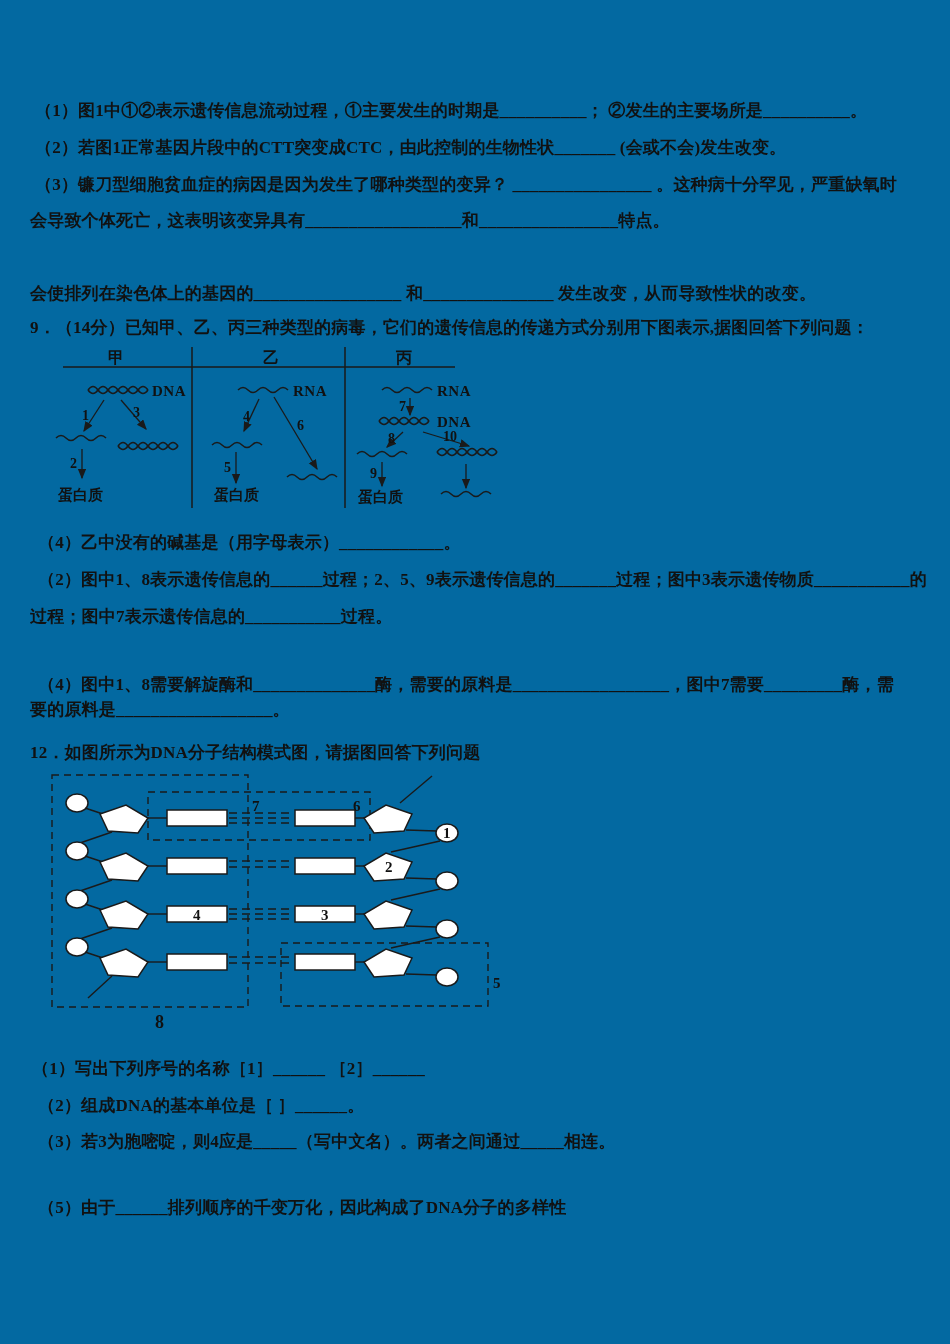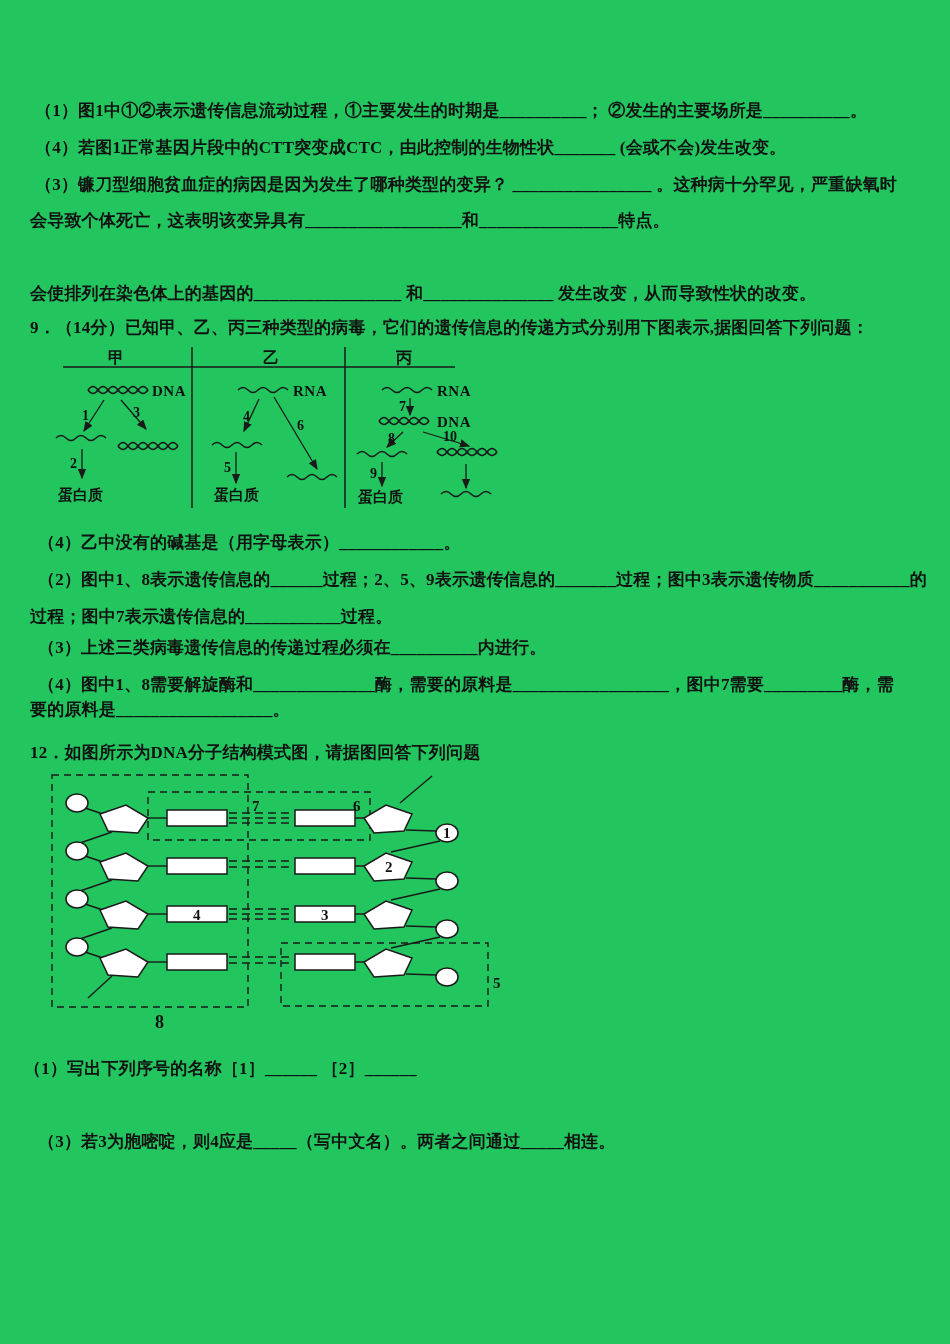--- a/index.html
+++ b/index.html
@@ -1,17 +1,17 @@
 <!DOCTYPE html>
 <html><head>
 <meta charset="utf-8">
 <style>
   html,body{margin:0;padding:0;background:#fff;}
   .page{
-    position:relative;width:950px;height:1344px;background:#22c55e;
+    position:relative;width:950px;height:1344px;background:#0369a1;
     font-family:"Liberation Serif","DejaVu Serif",serif;
     color:#111;font-weight:600;overflow:hidden;
   }
   .tl{
     position:absolute;font-size:17px;line-height:20px;white-space:nowrap;
     letter-spacing:0.2px;
   }
   .fig{position:absolute;}
   .fig line.fr{stroke:#1a1a1a;stroke-width:1.5;}
   .fig line.ar{stroke:#1a1a1a;stroke-width:1.3;}
@@ -28,21 +28,21 @@
   .fig2 line.hb{stroke:#1a1a1a;stroke-width:1.4;stroke-dasharray:8 5;}
   .fig2 text.num{font-size:15px;}
   .fig2 text.big{font-size:18px;}
 </style>
 </head>
 <body>
 
 <div class="page">
 
   <div class="tl" style="top:101px;left:35px">（1）图1中①②表示遗传信息流动过程，①主要发生的时期是__________；  ②发生的主要场所是__________。</div>
-  <div class="tl" style="top:138px;left:35px">（4）若图1正常基因片段中的CTT突变成CTC，由此控制的生物性状_______ (会或不会)发生改变。</div>
+  <div class="tl" style="top:138px;left:35px">（2）若图1正常基因片段中的CTT突变成CTC，由此控制的生物性状_______ (会或不会)发生改变。</div>
   <div class="tl" style="top:175px;left:35px">（3）镰刀型细胞贫血症的病因是因为发生了哪种类型的变异？ ________________ 。这种病十分罕见，严重缺氧时</div>
   <div class="tl" style="top:211px;left:30px">会导致个体死亡，这表明该变异具有__________________和________________特点。</div>
   <div class="tl" style="top:284px;left:30px">会使排列在染色体上的基因的_________________ 和_______________ 发生改变，从而导致性状的改变。</div>
 
   <div class="tl" style="top:318px;left:30px">9．（14分）已知甲、乙、丙三种类型的病毒，它们的遗传信息的传递方式分别用下图表示,据图回答下列问题：</div>
 
   <svg class="fig" style="left:40px;top:345px" width="510" height="170" viewBox="40 345 510 170">
     <defs>
       <marker id="ah" markerWidth="9" markerHeight="8" refX="7" refY="3.2" orient="auto">
         <path d="M0 0 L8 3.2 L0 6.4 Z" fill="#1a1a1a"></path>
@@ -130,21 +130,20 @@
       <line class="ar" x1="466" y1="464" x2="466" y2="488" marker-end="url(#ah)"></line>
       <g data-squiggle="441,494,52,5,0">
           <path d="M 441 494 q 5 -5 10 0 t 10 0 t 10 0 t 10 0 t 10 0"></path>
         </g>
     </g>
   </svg>
 
   <div class="tl" style="top:533px;left:38px">（4）乙中没有的碱基是（用字母表示）____________。</div>
   <div class="tl" style="top:570px;left:38px">（2）图中1、8表示遗传信息的______过程；2、5、9表示遗传信息的_______过程；图中3表示遗传物质___________的</div>
   <div class="tl" style="top:607px;left:30px">过程；图中7表示遗传信息的___________过程。</div>
-  <div class="tl" style="top:638px;left:38px">（3）上述三类病毒遗传信息的传递过程必须在__________内进行。</div>
   <div class="tl" style="top:675px;left:38px">（4）图中1、8需要解旋酶和______________酶，需要的原料是__________________，图中7需要_________酶，需</div>
   <div class="tl" style="top:700px;left:30px">要的原料是__________________。</div>
 
   <div class="tl" style="top:743px;left:30px">12．如图所示为DNA分子结构模式图，请据图回答下列问题</div>
 
   <svg class="fig fig2" style="left:40px;top:765px" width="480" height="275" viewBox="40 765 480 275">
 
     <rect class="db" x="52" y="775" width="196" height="232"></rect>
 
     <rect class="db" x="148" y="792" width="222" height="48"></rect>
@@ -227,16 +226,18 @@
       <polygon class="sh" points="412,958 386,949 364,962 374,977 404,975"></polygon>
       <ellipse class="sh" cx="447" cy="977" rx="11" ry="9"></ellipse>
     </g>
 
     <text class="num" x="252" y="811">7</text>
     <text class="num" x="353" y="811">6</text>
     <text class="num" x="493" y="988">5</text>
     <text class="big" x="155" y="1028">8</text>
   </svg>
 
-  <div class="tl" style="top:1059px;left:24px">（1）写出下列序号的名称［1］______ ［2］______</div>
+  <div class="tl" style="top:1059px;left:32px">（1）写出下列序号的名称［1］______ ［2］______</div>
+  <div class="tl" style="top:1096px;left:38px">（2）组成DNA的基本单位是［ ］______。</div>
   <div class="tl" style="top:1132px;left:38px">（3）若3为胞嘧啶，则4应是_____（写中文名）。两者之间通过_____相连。</div>
+  <div class="tl" style="top:1198px;left:38px">（5）由于______排列顺序的千变万化，因此构成了DNA分子的多样性</div>
 
 </div>
 
 </body></html>

